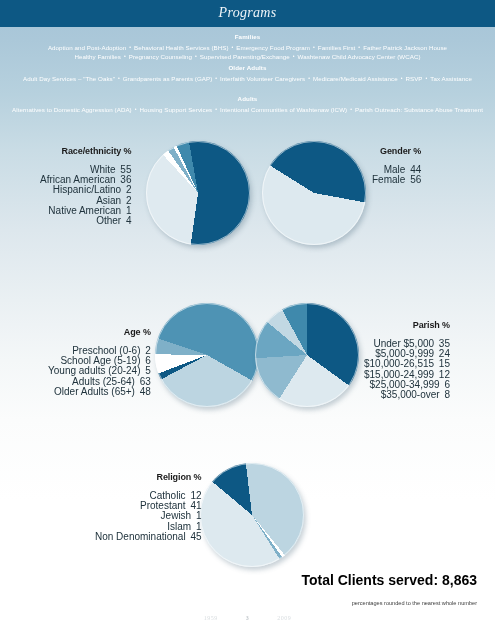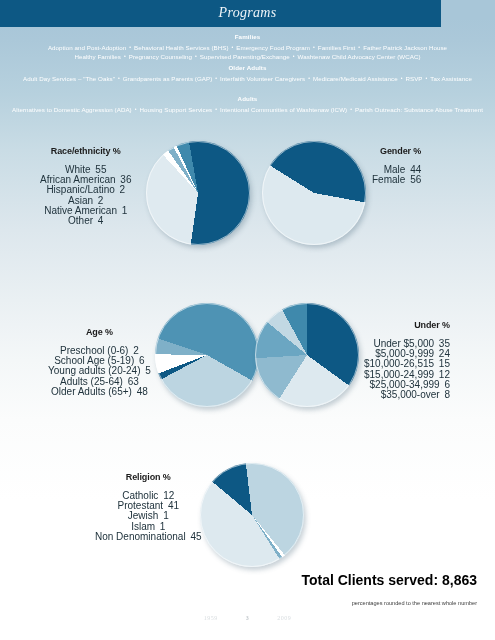--- a/index.html
+++ b/index.html
@@ -11,41 +11,41 @@
   .page{position:relative;width:495px;height:640px;
     background:linear-gradient(to bottom,
       #a8c6d8 0px, #a8c6d8 18px,
       #abc8d9 40px, #b7d1de 95px,
       #c9dce5 150px, #dde7ed 230px,
       #eaf0f3 300px, #f4f7f8 360px,
       #fbfcfc 420px, #ffffff 500px, #ffffff 640px);
   }
 
   
-  .titlebar{position:absolute;left:0;top:0;width:441px;height:27px;background:#0d5884;}
+  .titlebar{position:absolute;left:0;top:0;width:495px;height:27px;background:#0d5884;}
   .titlebar .t{position:absolute;left:0;top:5px;width:495px;text-align:center;
     font-family:"Liberation Serif", serif;font-style:italic;font-size:14px;color:#eef4f8;
     letter-spacing:.3px;}
 
   .progblock{position:absolute;left:0;width:495px;text-align:center;color:#ffffff;}
   .progblock .cat{font-size:6.2px;font-weight:bold;letter-spacing:.1px;margin-bottom:2.5px;}
   .progblock .ln{font-size:6.2px;line-height:9.5px;letter-spacing:.05px;}
   .dot{padding:0 3px;font-size:5px;vertical-align:1px;}
 
   
   .chart{position:absolute;}
   .pie{position:relative;border-radius:50%;
        box-shadow:2px 3px 5px rgba(70,100,120,.30);}
   .pie::after{content:"";position:absolute;inset:0;border-radius:50%;
        border:1px solid rgba(255,255,255,.55);pointer-events:none;}
 
   .lbl{position:absolute;}
   .lbl .h{font-size:9px;font-weight:bold;color:#1b1b1b;margin-bottom:9px;letter-spacing:-.1px;}
   .lbl .row{font-size:10px;color:#20333d;line-height:10.2px;white-space:nowrap;}
-  .lbl.r{text-align:center;}
+  .lbl.r{text-align:right;}
   .lbl.l{text-align:right;}
   .lbl .row .v{padding-left:2px;}
 
   
   .total{position:absolute;font-size:14px;font-weight:bold;color:#000;}
   .note{position:absolute;font-size:5.6px;color:#3d3d3d;}
   .pagefoot{position:absolute;left:0;width:495px;text-align:center;
      font-family:"Liberation Serif", serif;font-size:6px;color:#d8dde0;letter-spacing:.5px;}
   .pagefoot span{padding:0 13px;}
   .pagefoot .pn{color:#c2c8cc;font-weight:bold;}
@@ -104,21 +104,21 @@
         <div class="row"><span>Preschool (0-6)</span><span class="v"> 2</span></div>
         <div class="row"><span>School Age (5-19)</span><span class="v"> 6</span></div>
         <div class="row"><span>Young adults (20-24)</span><span class="v"> 5</span></div>
         <div class="row"><span>Adults (25-64)</span><span class="v"> 63</span></div>
         <div class="row"><span>Older Adults (65+)</span><span class="v"> 48</span></div>
       </div>
       <div class="chart" style="left: 255px; top: 303px;">
         <div class="pie" style="width: 104px; height: 104px; background: conic-gradient(rgb(13, 88, 132) 0deg, rgb(13, 88, 132) 126deg, rgb(221, 233, 239) 126deg, rgb(221, 233, 239) 212.4deg, rgb(143, 186, 207) 212.4deg, rgb(143, 186, 207) 266.4deg, rgb(107, 166, 194) 266.4deg, rgb(107, 166, 194) 309.6deg, rgb(194, 216, 227) 309.6deg, rgb(194, 216, 227) 331.2deg, rgb(63, 137, 172) 331.2deg, rgb(63, 137, 172) 360deg);"></div>
       </div>
       <div class="lbl l" style="left: 364px; top: 320px;">
-        <div class="h">Under %</div>
+        <div class="h">Parish %</div>
         <div class="row"><span>Under $5,000</span><span class="v"> 35</span></div>
         <div class="row"><span>$5,000-9,999</span><span class="v"> 24</span></div>
         <div class="row"><span>$10,000-26,515</span><span class="v"> 15</span></div>
         <div class="row"><span>$15,000-24,999</span><span class="v"> 12</span></div>
         <div class="row"><span>$25,000-34,999</span><span class="v"> 6</span></div>
         <div class="row"><span>$35,000-over</span><span class="v"> 8</span></div>
       </div>
       <div class="chart" style="left: 200px; top: 463px;">
         <div class="pie" style="width: 104px; height: 104px; background: conic-gradient(from -50deg, rgb(13, 88, 132) 0deg, rgb(13, 88, 132) 43.2deg, rgb(188, 213, 225) 43.2deg, rgb(188, 213, 225) 190.8deg, rgb(255, 255, 255) 190.8deg, rgb(255, 255, 255) 194.4deg, rgb(127, 176, 200) 194.4deg, rgb(127, 176, 200) 198deg, rgb(221, 233, 239) 198deg, rgb(221, 233, 239) 360deg);"></div>
       </div>

